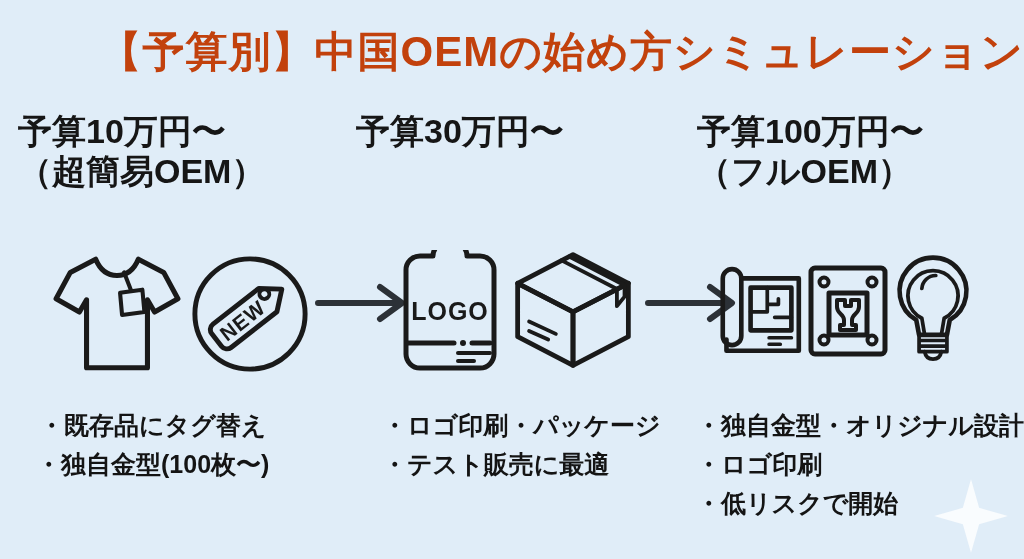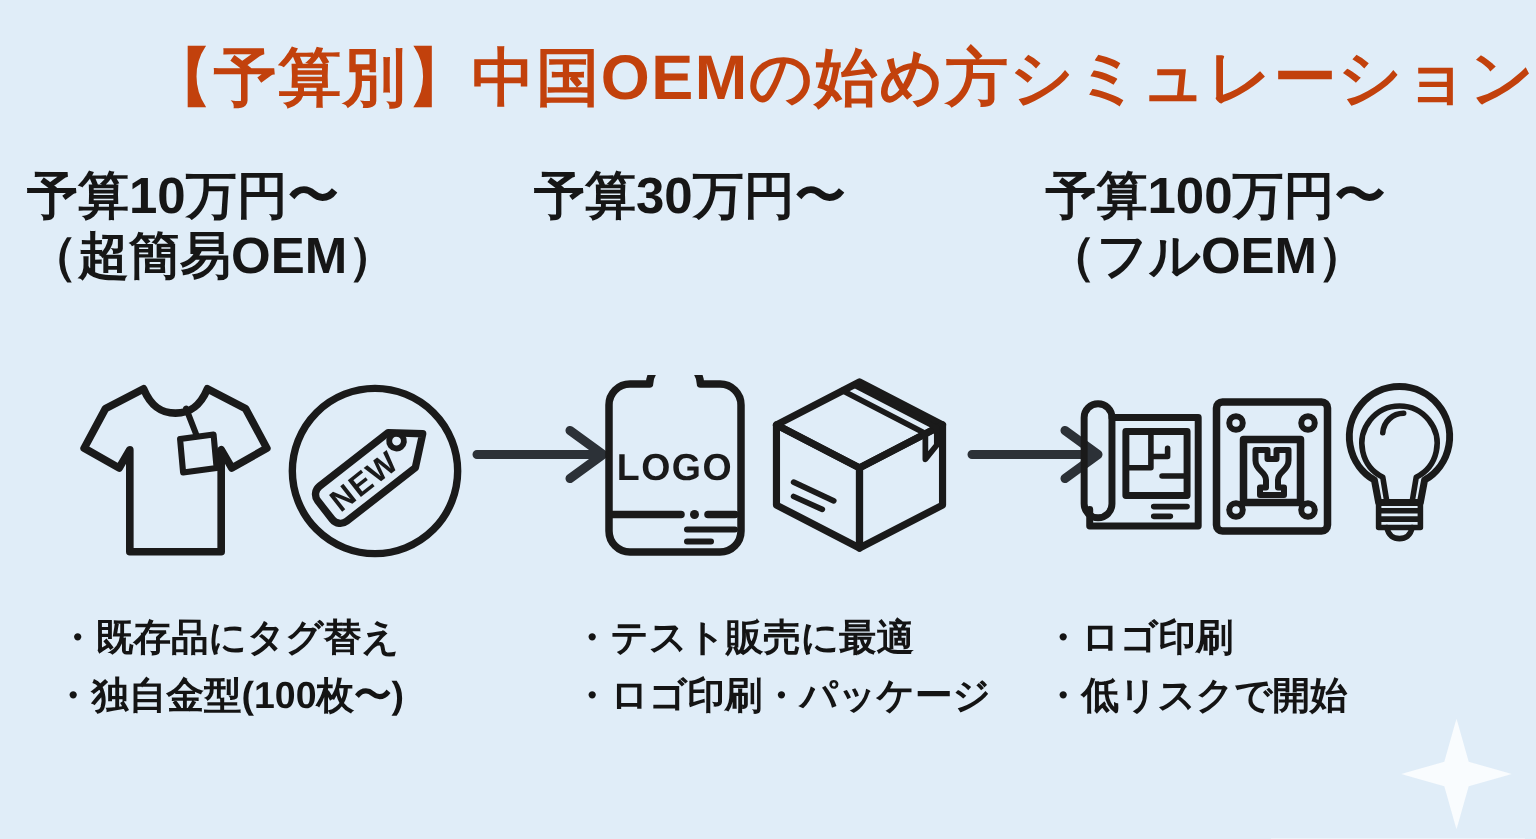--- a/index.html
+++ b/index.html
@@ -149,22 +149,23 @@
       <path class="ic-thin" d="M27 88 V106 M57 88 V106 M27 94 H57 M27 100 H57 M27 106 H57"></path>
       <path class="ic-thin" d="M33 106 C34 112 38 114 42 114 C46 114 50 112 51 106"></path>
     </svg>
   </div>
 
   <ul class="bullets b1">
     <li>・既存品にタグ替え</li>
     <li>・独自金型(100枚〜)</li>
   </ul>
   <ul class="bullets b2">
+    <li>・ロゴ印刷・パッケージ</li>
     <li>・テスト販売に最適</li>
-    <li>・ロゴ印刷・パッケージ</li>
   </ul>
   <ul class="bullets b3">
+    <li>・独自金型・オリジナル設計</li>
     <li>・ロゴ印刷</li>
     <li>・低リスクで開始</li>
   </ul>
 
   <div class="sparkle"></div>
 </div>
 
 </body></html>

